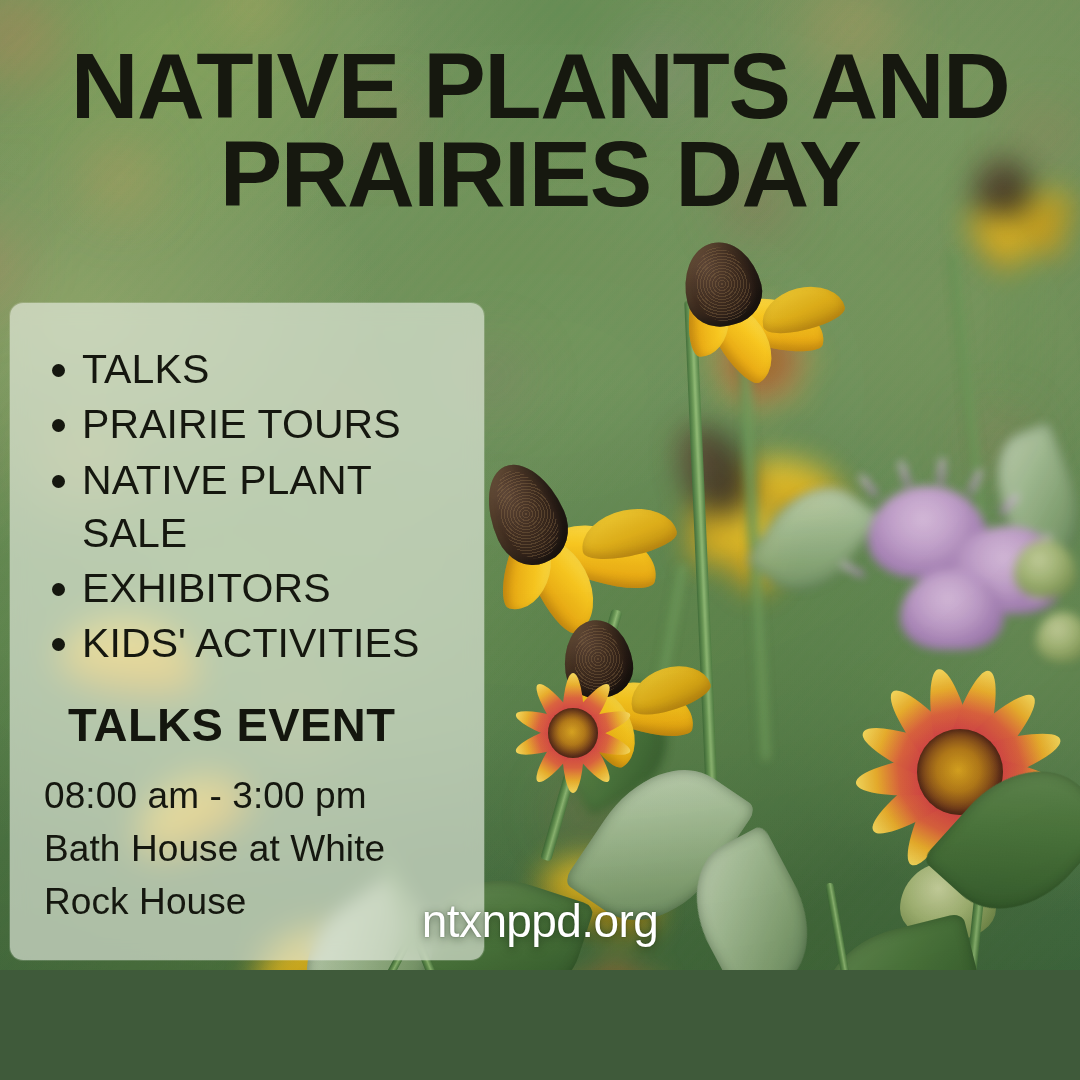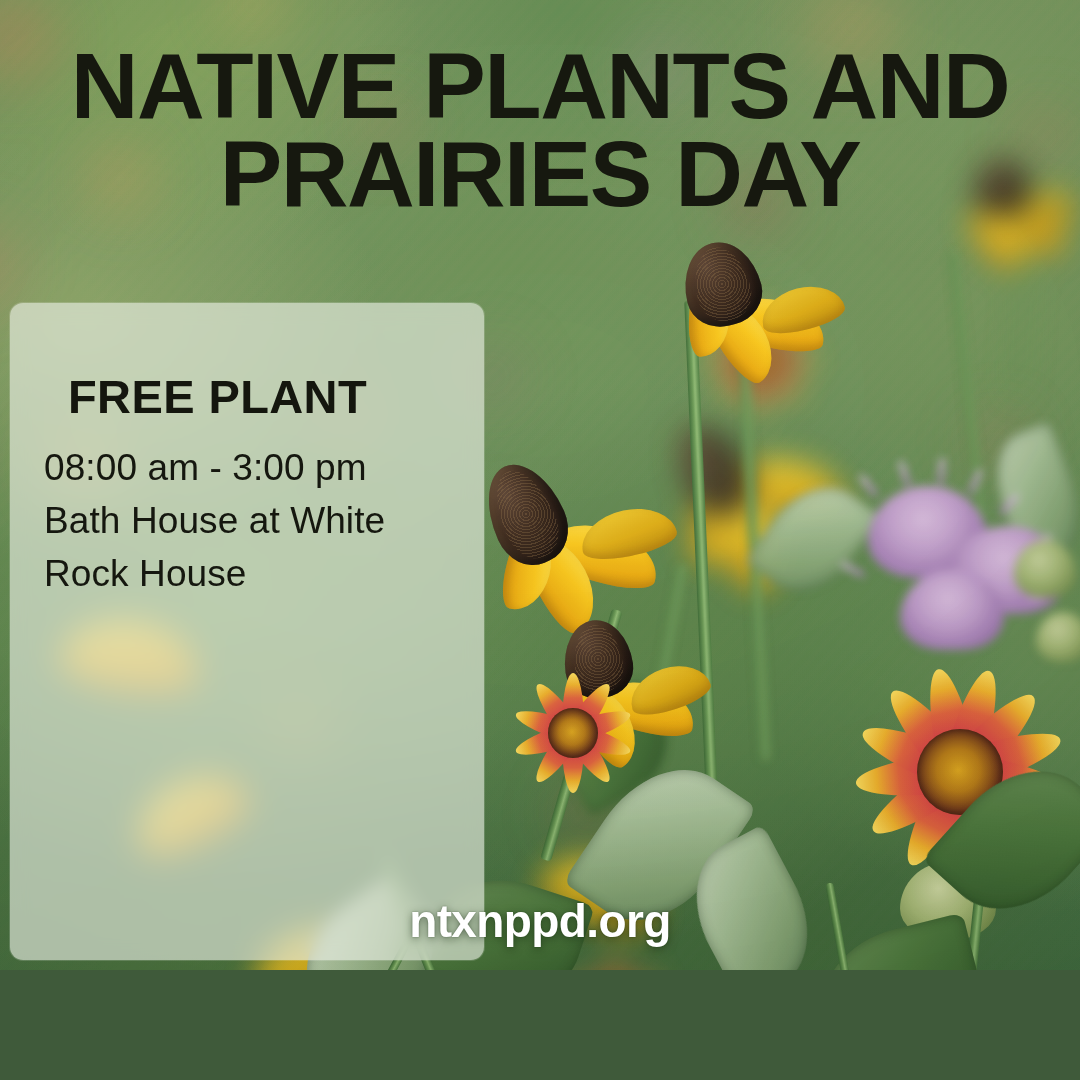--- a/index.html
+++ b/index.html
@@ -256,21 +256,21 @@
   }
   .details .dline { display: block; }
 
   .website {
     position: absolute;
     left: 0; right: 0;
     bottom: 22px;
     text-align: center;
     color: #ffffff;
     font-size: 46px;
-    font-weight: 700;
+    font-weight: 400;
     letter-spacing: -.6px;
     text-shadow: 0 2px 9px rgba(20,40,16,.55), 0 0 2px rgba(20,40,16,.4);
   }
 </style>
 </head>
 <body>
 
 <div id="poster">
 
   <div class="photo">
@@ -425,22 +425,29 @@
 
   <div class="content">
 
     <h1 class="headline">
       <span class="ln">NATIVE PLANTS AND</span>
       <span class="ln">PRAIRIES DAY</span>
     </h1>
 
     <div class="panel">
 
-
-      <div class="free-event">FREE PLANT</div>
+      <ul class="bullets">
+        <li>TALKS</li>
+        <li>PRAIRIE TOURS</li>
+        <li>NATIVE PLANT SALE</li>
+        <li>EXHIBITORS</li>
+        <li>KIDS' ACTIVITIES</li>
+      </ul>
+
+      <div class="free-event">TALKS EVENT</div>
 
       <div class="details">
         <span class="dline">08:00 am - 3:00 pm</span>
         <span class="dline">Bath House at White</span>
         <span class="dline">Rock House</span>
       </div>
 
     </div>
 
     <div class="website">ntxnppd.org</div>

